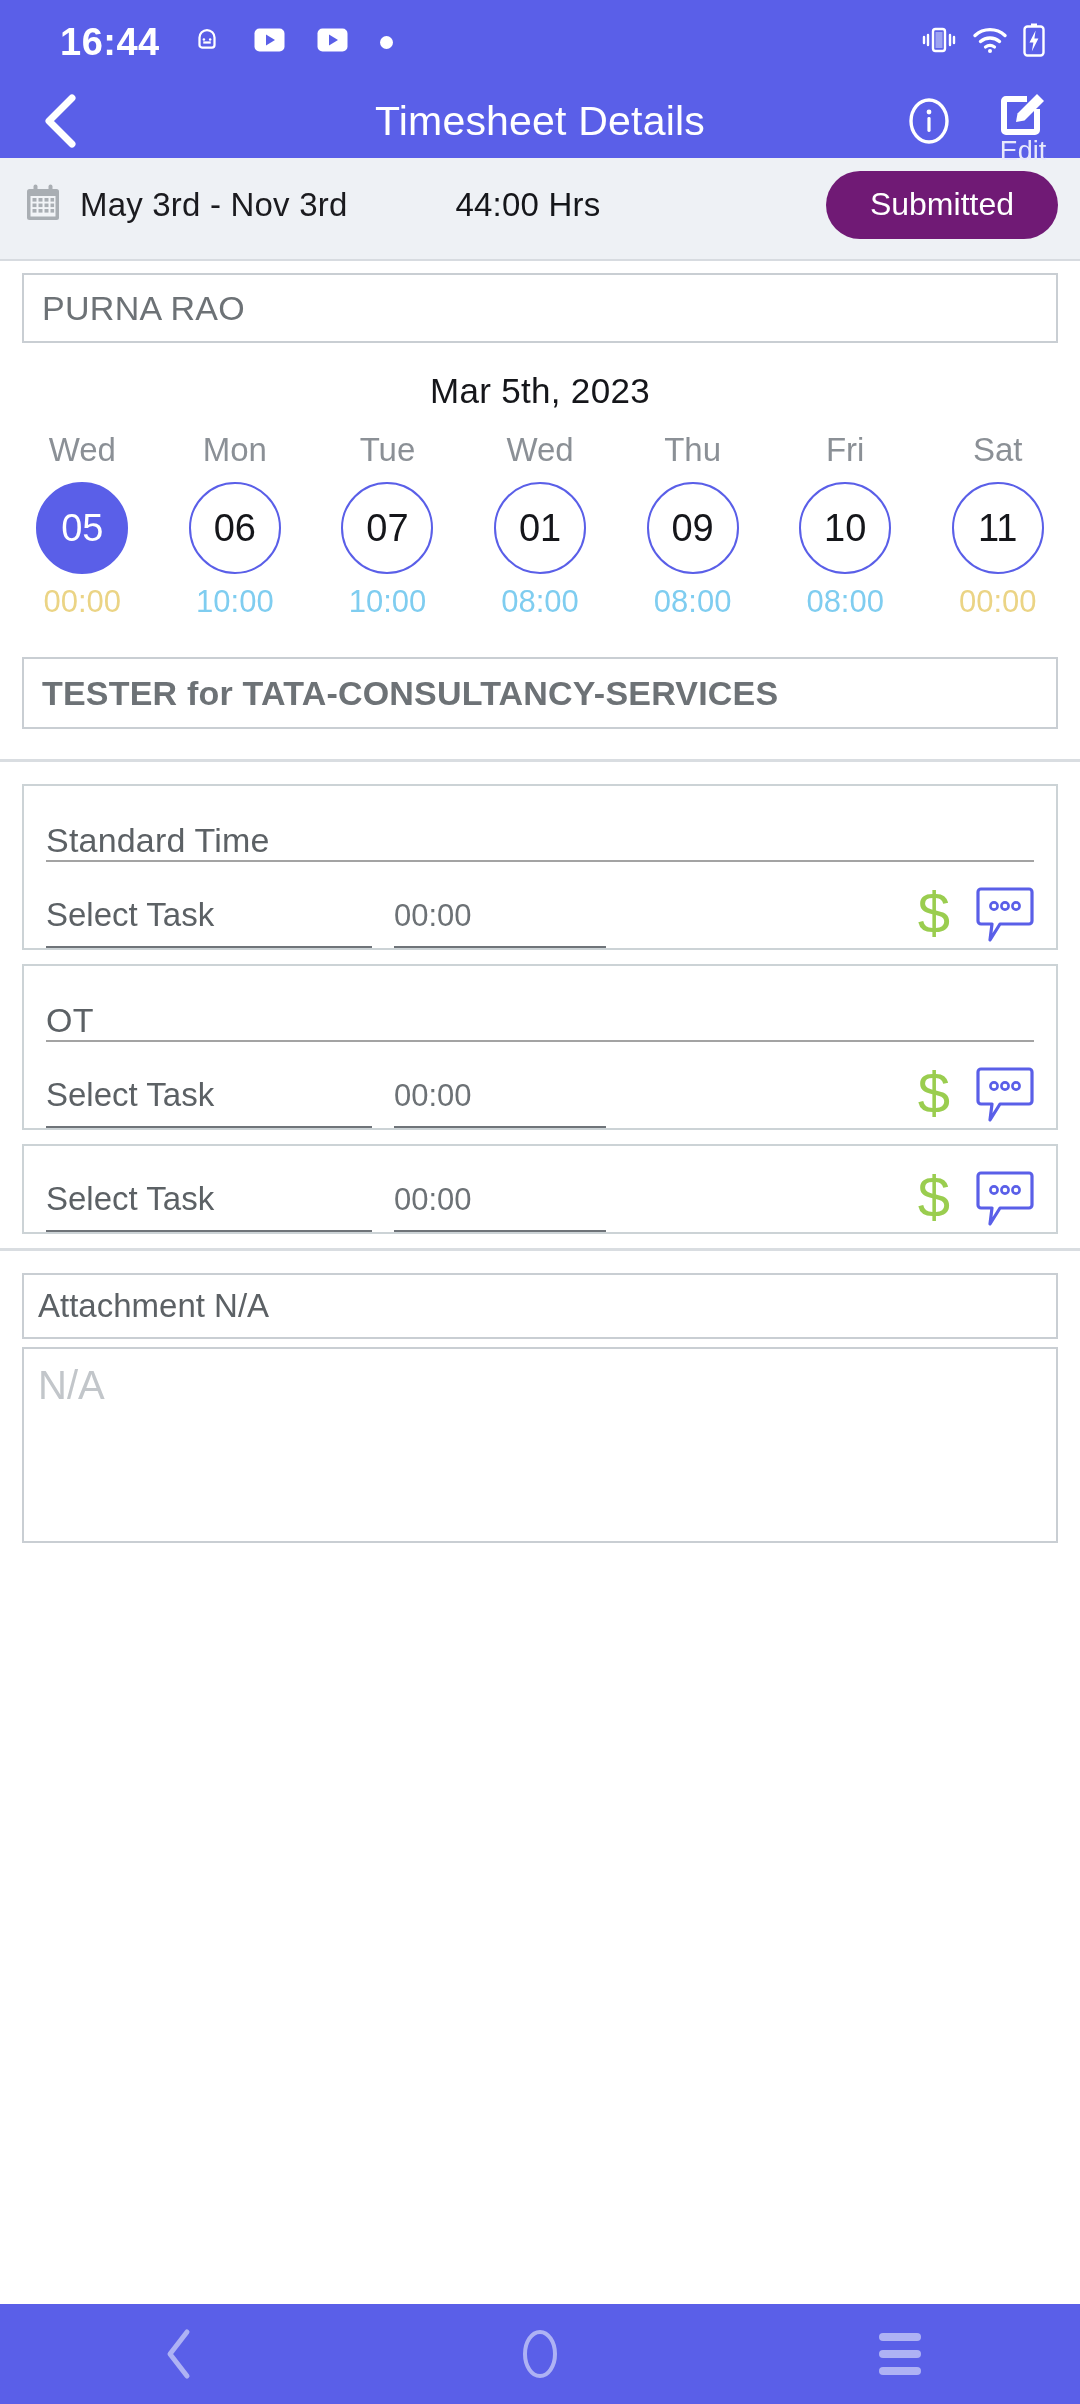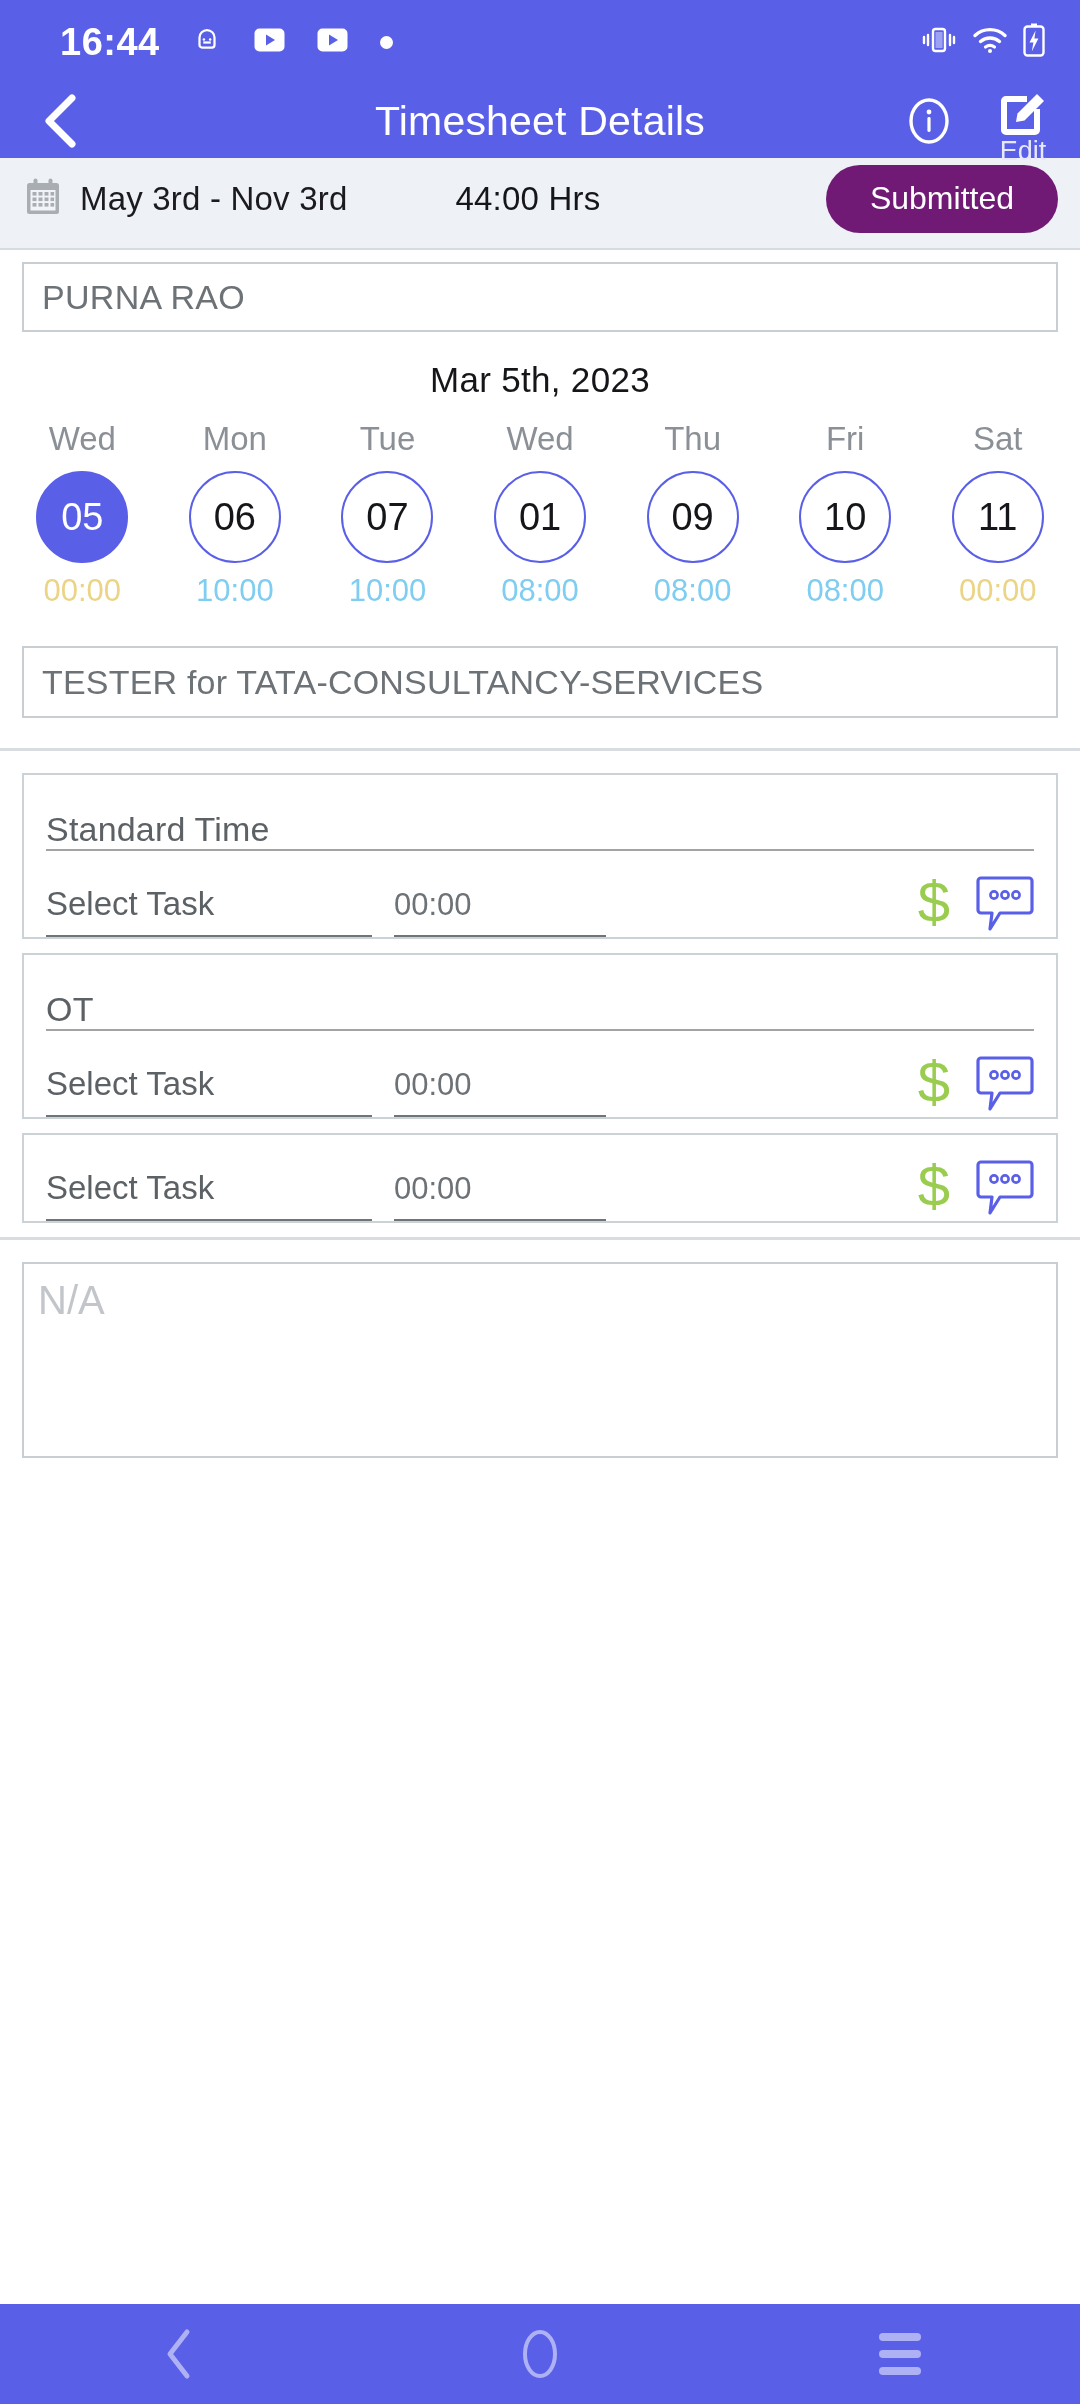--- a/index.html
+++ b/index.html
@@ -93,21 +93,21 @@
     padding-top: 4px;
   }
   .edit-label {
     color: #e7e8fb;
     font-size: 27px;
     line-height: 22px;
   }
 
   
   .summary-bar {
-    height: 92px;
+    height: 103px;
     background: #eef1f5;
     border-bottom: 2px solid #d7dbe0;
     display: flex;
     align-items: center;
     padding: 0 22px 8px 24px;
     flex: 0 0 auto;
   }
   .sum-period {
     display: flex; align-items: center; gap: 18px;
   }
@@ -199,20 +199,21 @@
     color: #7fcdf0;
     line-height: 36px;
   }
   .cal-day.zero .dayhrs { color: #ebd485; }
 
   
   .project-wrap {
     padding: 33px 22px 30px;
     background: #ffffff;
     flex: 0 0 auto;
+    font-weight: bold;
   }
   .project-field {
     border: 2px solid #c9ced3;
     height: 72px;
     display: flex; align-items: center;
     padding: 0 18px;
   }
   .project-field .txt {
     font-size: 34px;
     color: #6d7276;
@@ -558,20 +559,23 @@
               </svg>
             </div>
           </div>
         </div>
       </div>
     </div>
 
   <div class="section-sep"></div>
 
   <div class="attach-block">
+    <div class="attach-label-box">
+      <span class="txt">Attachment N/A</span>
+    </div>
     <div class="attach-area">
       <span class="txt">N/A</span>
     </div>
   </div>
 
   <div class="filler"></div>
 
   <div class="nav-bar">
     <div class="nav-btn">
       <svg width="34" height="52" viewBox="0 0 34 52">

